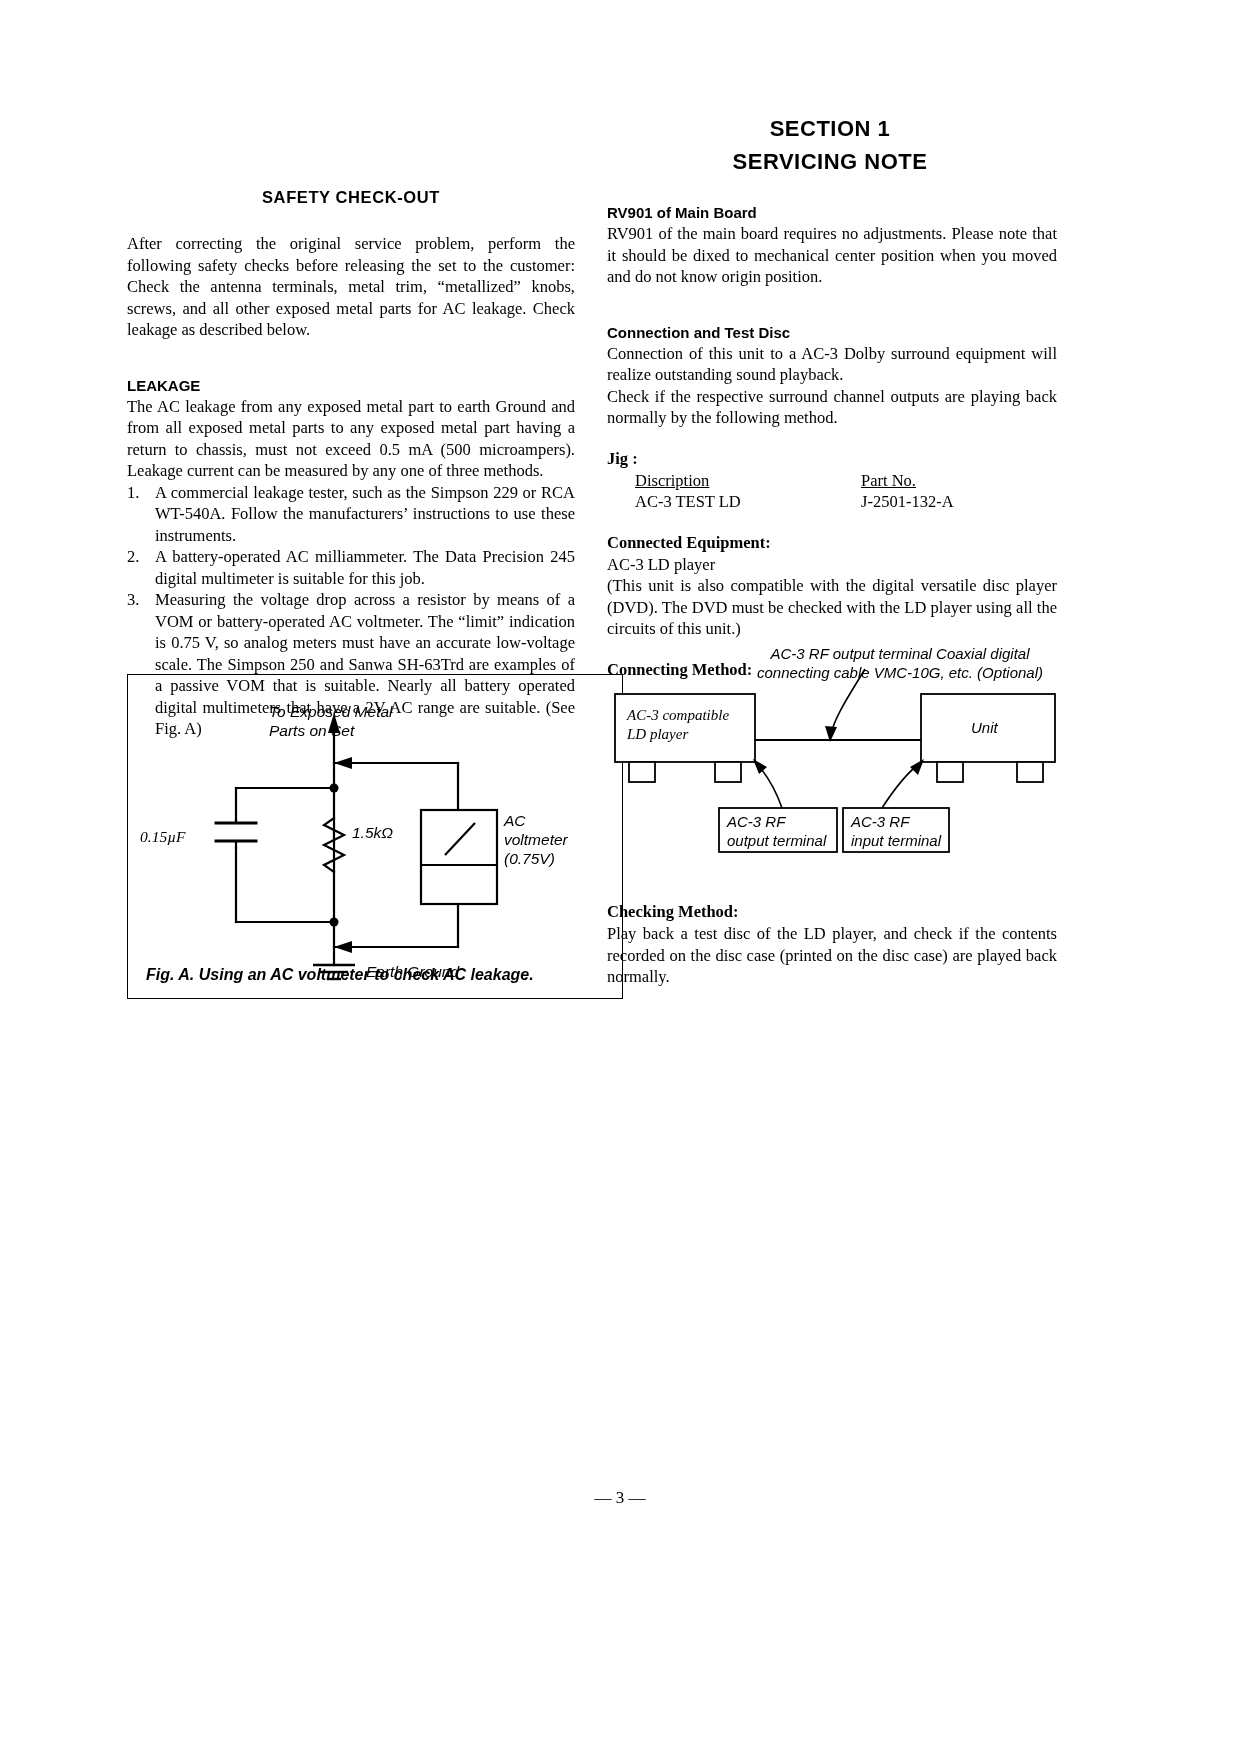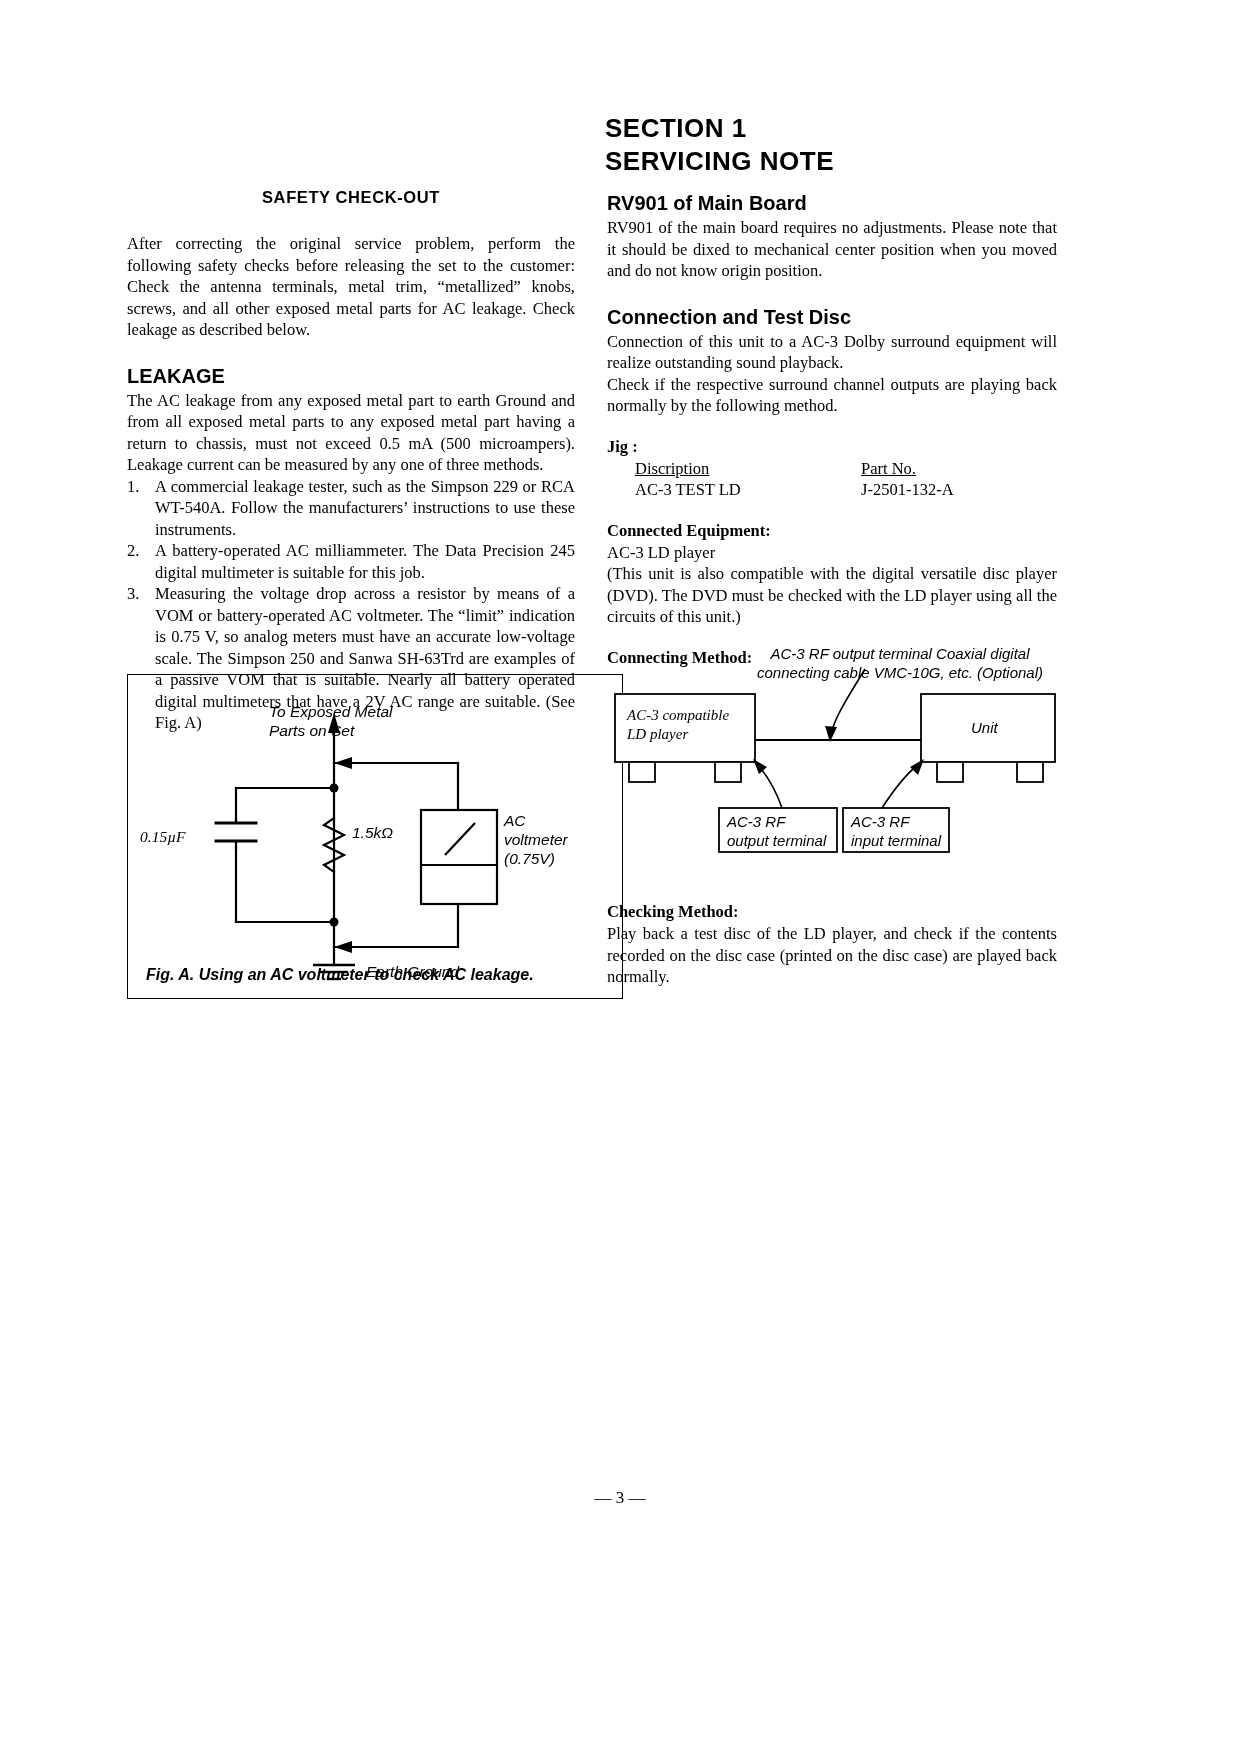--- a/index.html
+++ b/index.html
@@ -21,24 +21,24 @@
     width: 1240px;
     height: 1755px;
   }
 
   
   .section-head {
     position: absolute;
     left: 605px;
     top: 112px;
     width: 450px;
-    text-align: left;
-    font-family: "Liberation Sans", sans-serif;
-    font-weight: bold;
-    font-size: 26px;
+    text-align: center;
+    font-family: "Liberation Sans", sans-serif;
+    font-weight: bold;
+    font-size: 22px;
     letter-spacing: 0.5px;
     line-height: 33px;
   }
 
   
   .col-left {
     position: absolute;
     left: 127px;
     top: 188px;
     width: 448px;
@@ -54,22 +54,22 @@
     text-align: center;
     font-family: "Liberation Sans", sans-serif;
     font-weight: bold;
     font-size: 16.5px;
     letter-spacing: 0.6px;
     margin: 0 0 26px 0;
   }
   .sans-head {
     font-family: "Liberation Sans", sans-serif;
     font-weight: bold;
-    font-size: 20px;
-    margin: 4px 0 2px 0;
+    font-size: 15px;
+    margin: 16px 0 2px 0;
   }
   .serif-head {
     font-family: "Liberation Serif", serif;
     font-weight: bold;
     font-size: 16.5px;
     margin: 0 0 1px 0;
   }
   p.body {
     font-size: 16.5px;
     line-height: 21.5px;

